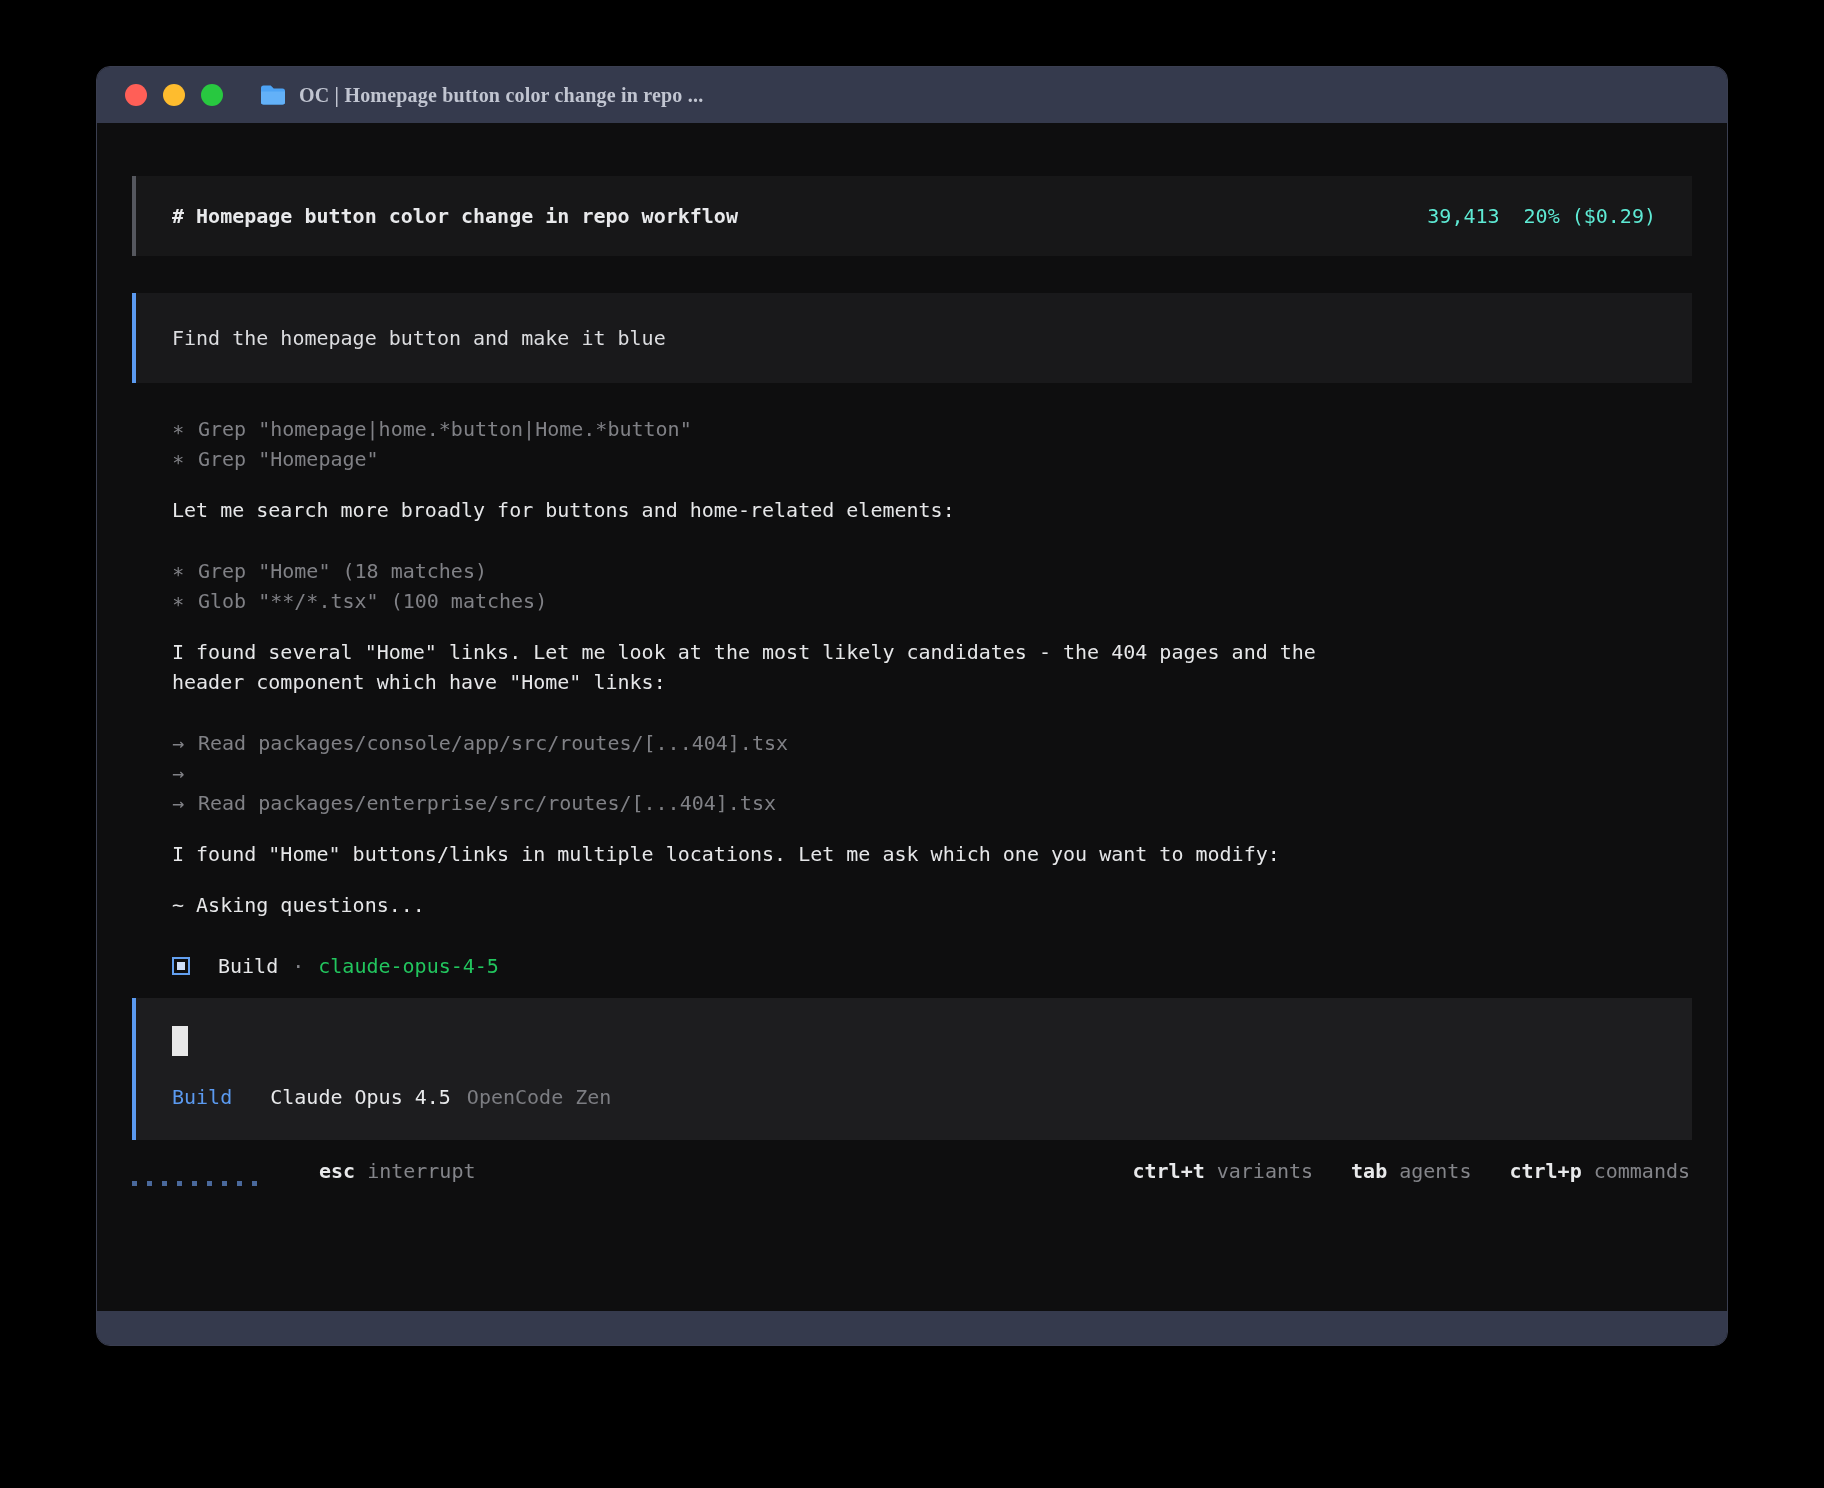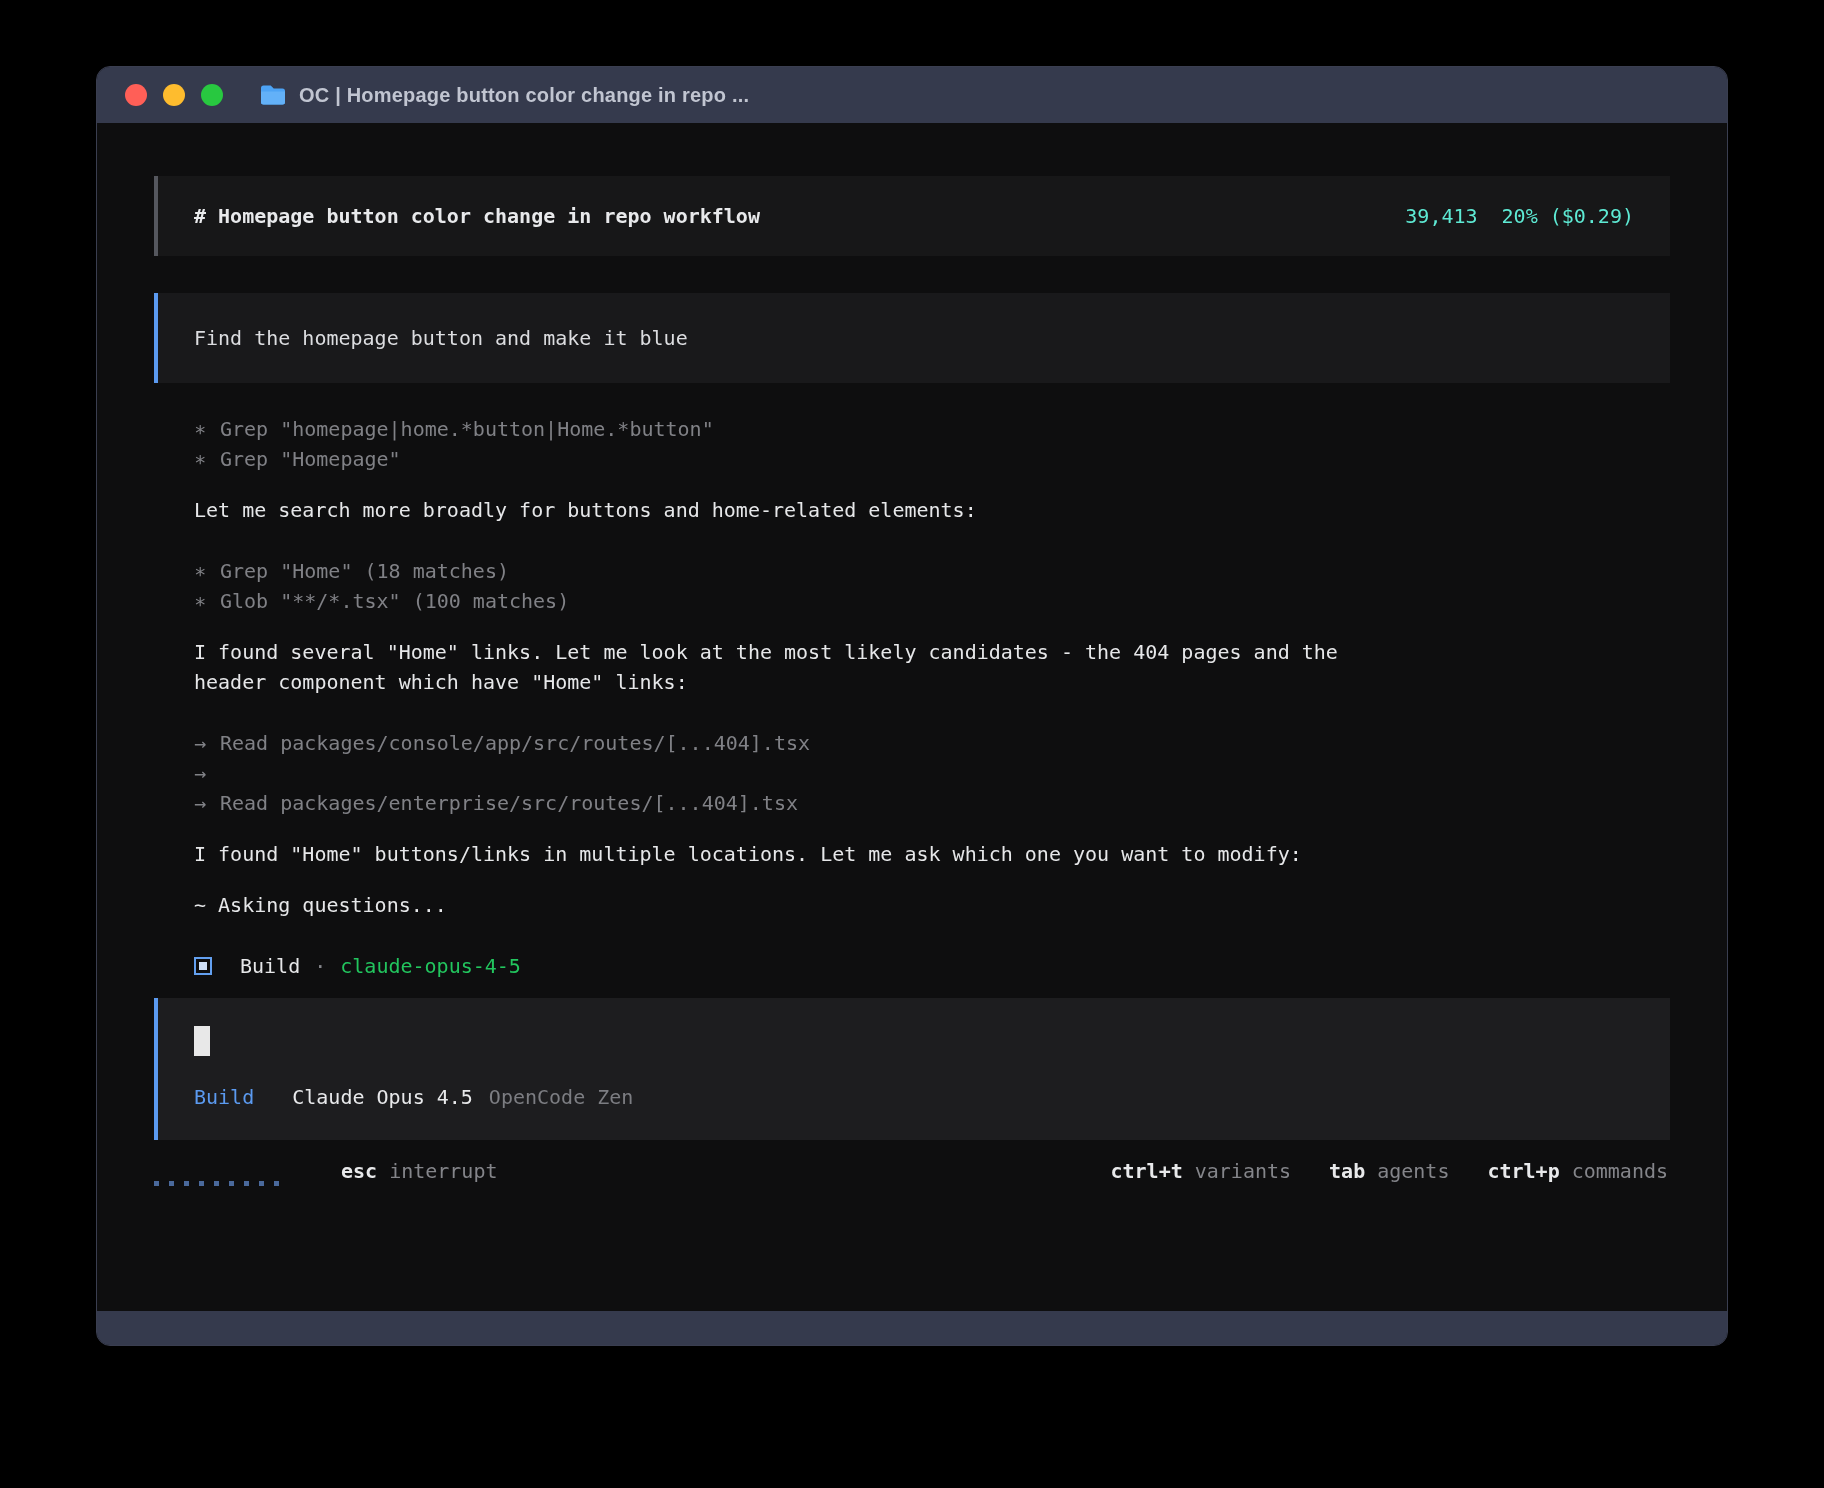--- a/index.html
+++ b/index.html
@@ -13,26 +13,26 @@
   }
 
   
   .titlebar {
     height: 56px; flex: 0 0 56px; background: #353a4d;
     display: flex; align-items: center; padding-left: 28px;
   }
   .traffic { width: 22px; height: 22px; border-radius: 50%; margin-right: 16px; }
   .folder-icon { margin-left: 20px; margin-right: 12px; display: inline-flex; }
   .title-text {
-    font-family: Liberation Sans, sans-serif; font-weight: 700; font-size: 20px;
+    font-family: Liberation Serif, serif; font-weight: 700; font-size: 20px;
     color: #c1c5d1; letter-spacing: 0.2px;
   }
 
   
-  .content { flex: 1 1 auto; padding: 0 57px; overflow: hidden; font-size: 20px; }
+  .content { flex: 1 1 auto; padding: 0 35px; overflow: hidden; font-size: 20px; }
 
   .block { border-left: 4px solid #55575e; background: #171718; }
 
   .block-header {
     margin-top: 53px; padding: 25px 36px; display: flex;
     justify-content: space-between; align-items: center; line-height: 30px;
   }
   .block-header .h-title { color: #e8e9eb; font-weight: 700; }
   .h-right { color: #5eead4; display: flex; }
   .h-right .tokens { margin-right: 24px; }

